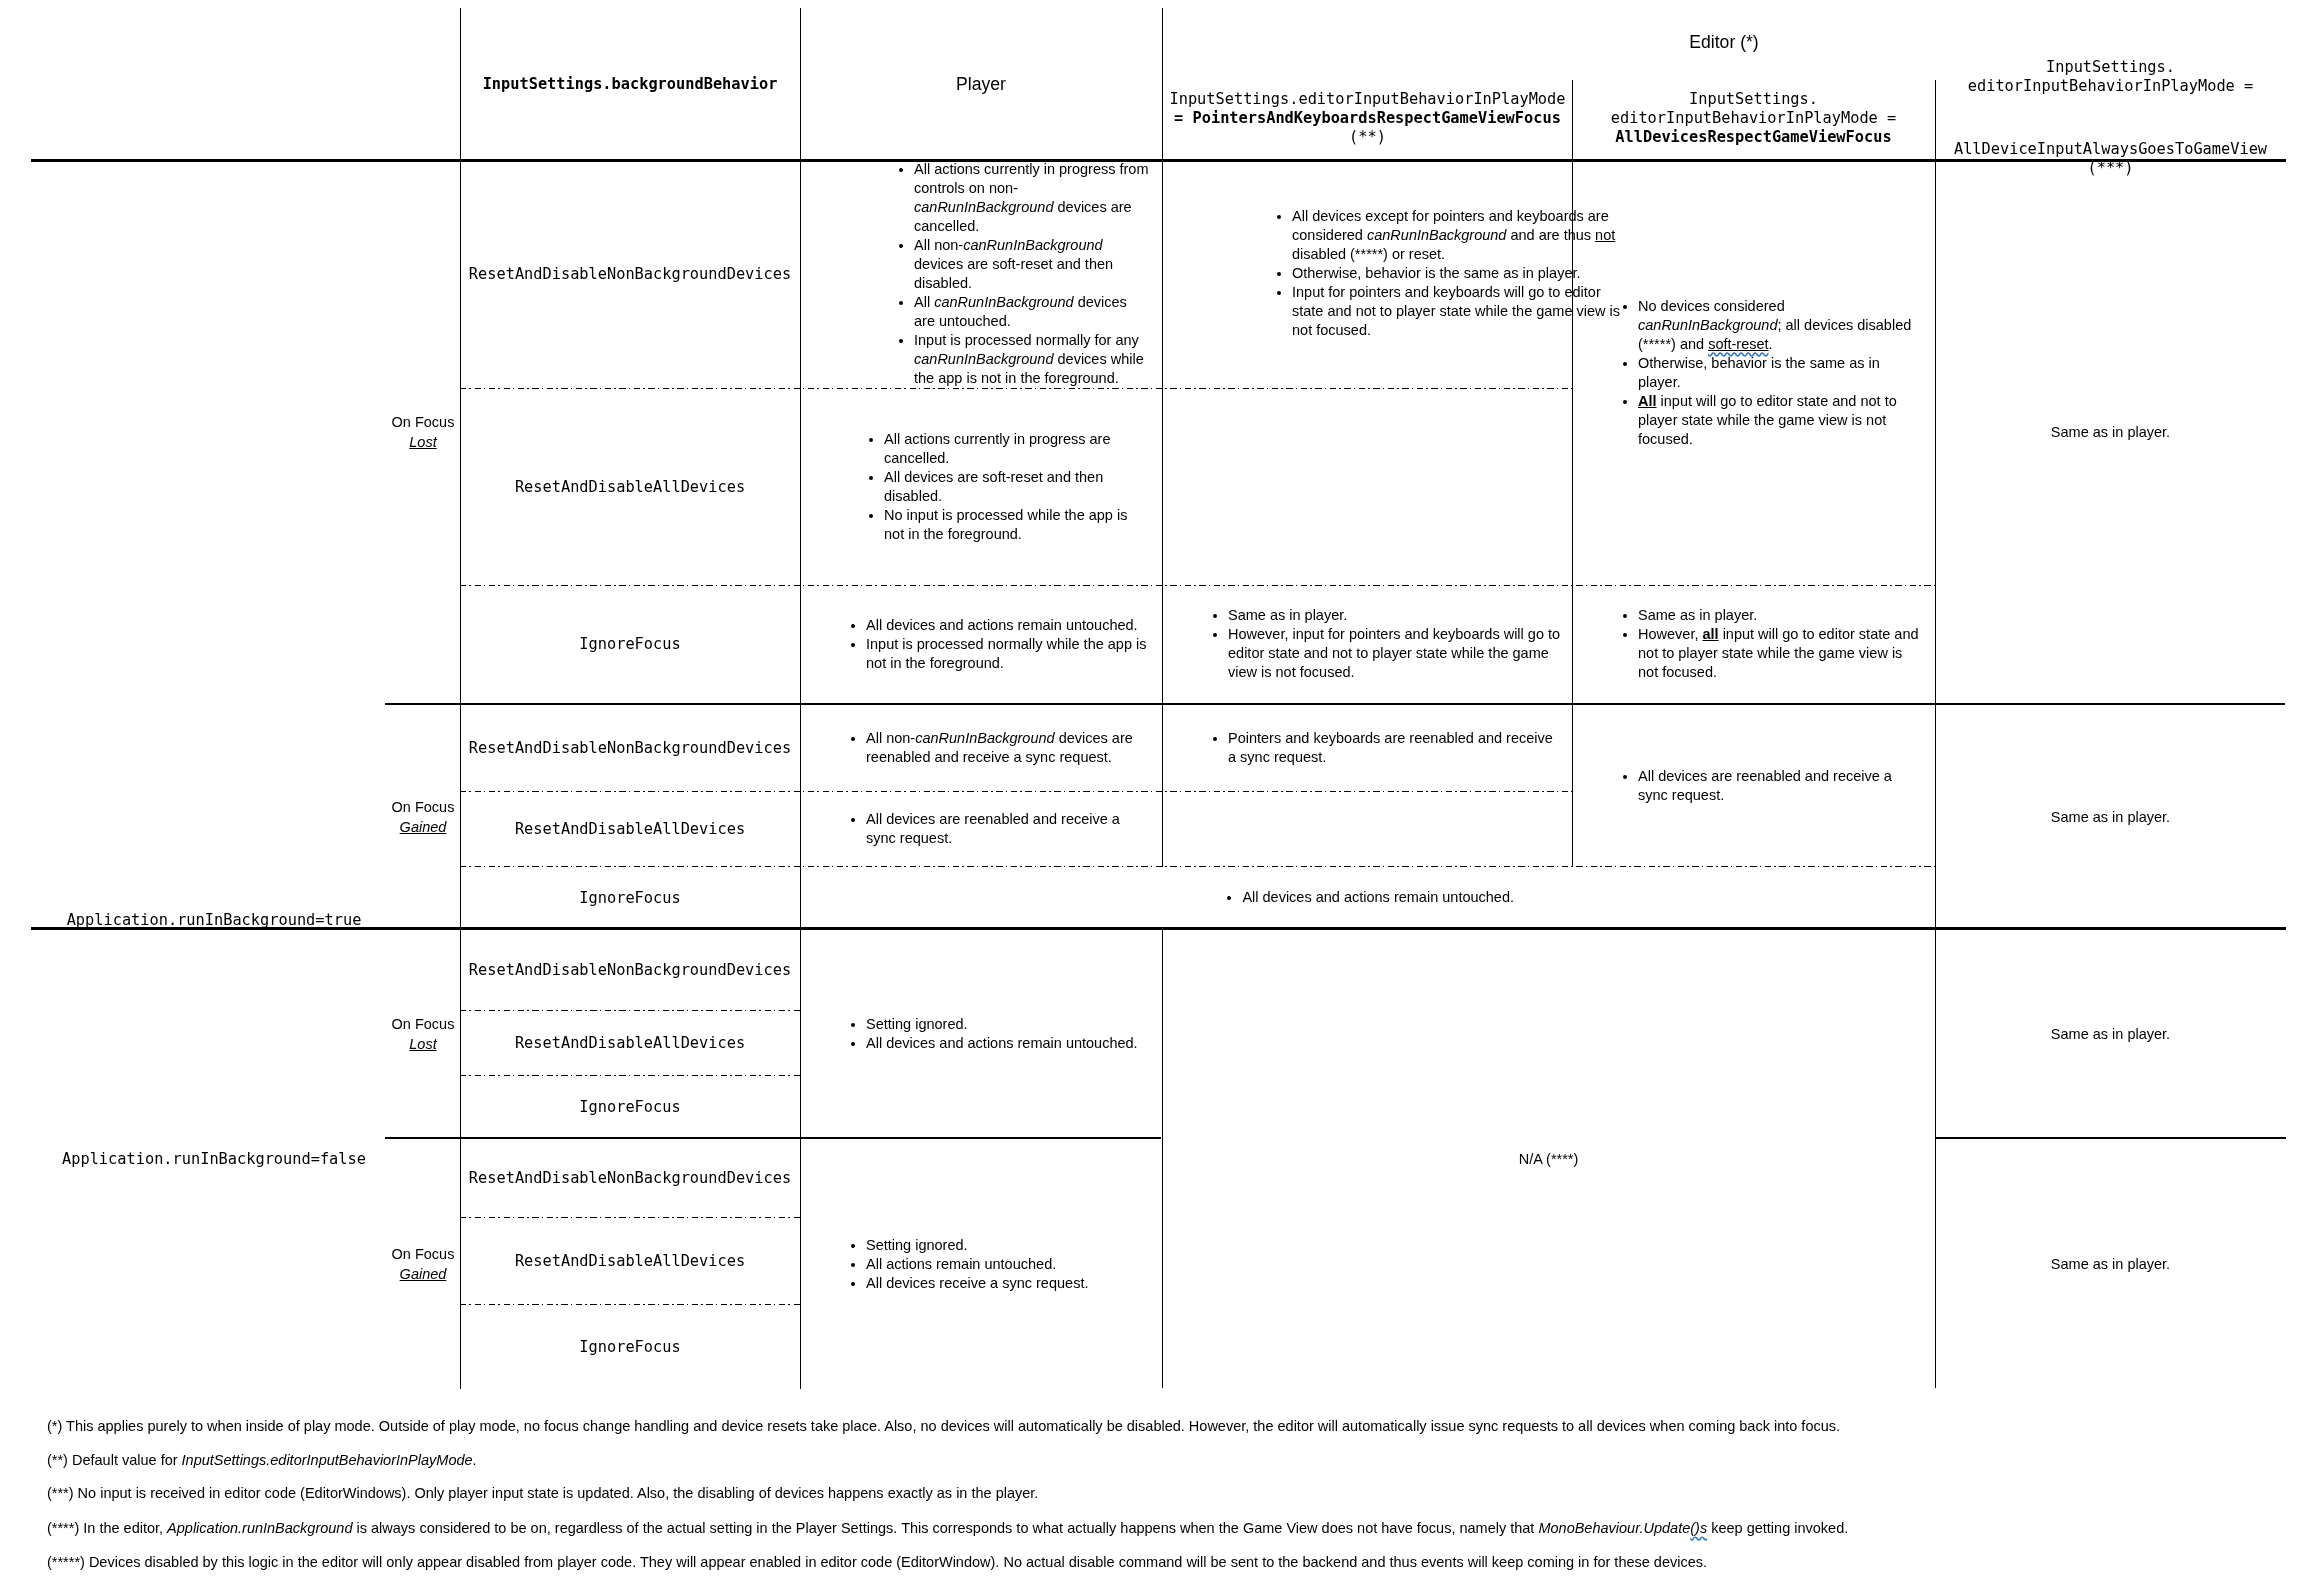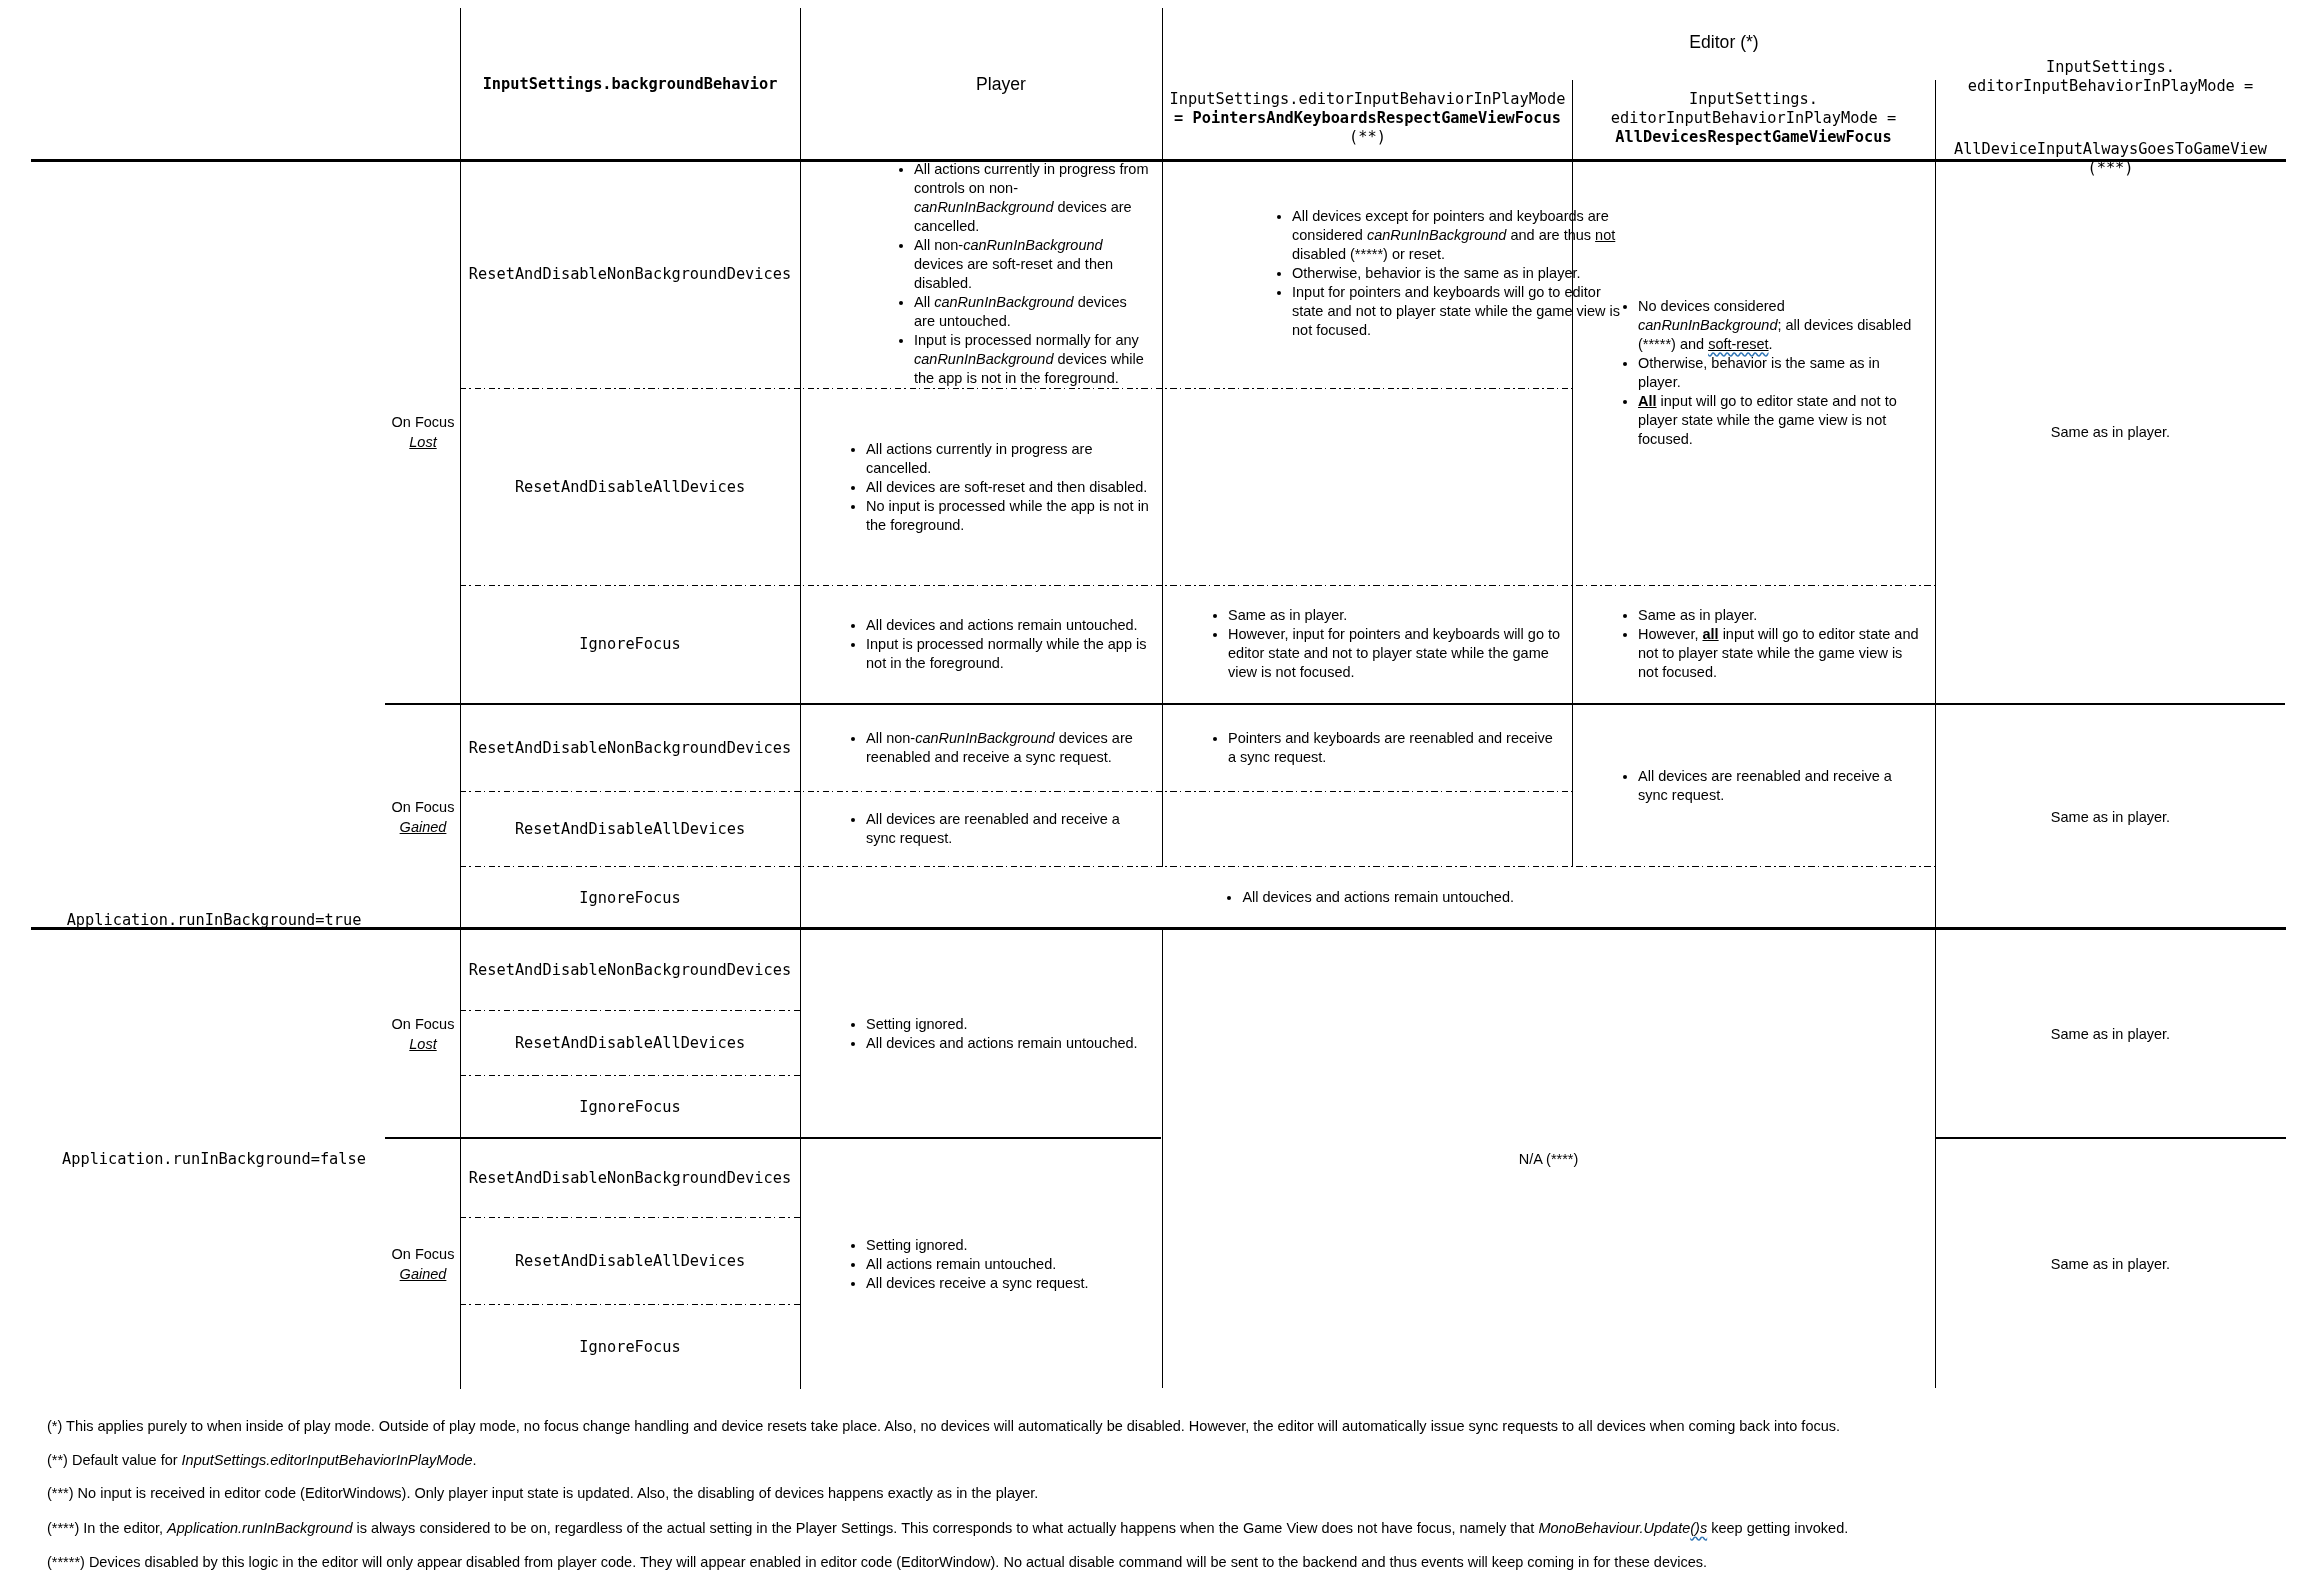--- a/index.html
+++ b/index.html
@@ -32,21 +32,21 @@
   .fnote{position:absolute;left:47px;font-size:14.5px;white-space:nowrap;}
 </style>
 </head>
 <body>
 
 <div class="page">
 
   <div class="cell hcenter mono hdr-mono" style="left:460px;top:7.6px;width:340px;height:153px;font-weight:bold;">
     <span>InputSettings.backgroundBehavior</span>
   </div>
-  <div class="cell hcenter hdr-sans" style="left:800px;top:7.6px;width:362px;height:153px;margin-left:20px;">
+  <div class="cell hcenter hdr-sans" style="left:800px;top:7.6px;width:362px;height:153px;">
     <span>Player</span>
   </div>
   <div class="cell hcenter hdr-sans" style="left:1162px;top:7.6px;width:1124px;height:69px;">
     <span>Editor (*)</span>
   </div>
 
   <div class="cell hcenter mono hdr-mono" style="left:1162px;top:76px;width:411px;height:84px;">
     <div>
       <div>InputSettings.editorInputBehaviorInPlayMode</div>
       <div style="font-weight:bold;">= PointersAndKeyboardsRespectGameViewFocus</div>
@@ -153,21 +153,21 @@
         <li>Input for pointers and keyboards will go to editor state and not to player state while the game view is not focused.</li>
       </ul>
   </div>
   <div class="cell bullets" style="left:1572px;top:160px;width:363px;height:425px;">
     <ul class="blist">
         <li>No devices considered <i>canRunInBackground</i>; all devices disabled (*****) and <span class="u"><span class="w">soft-reset</span></span>.</li>
         <li>Otherwise, behavior is the same as in player.</li>
         <li><span class="bu">All</span> input will go to editor state and not to player state while the game view is not focused.</li>
       </ul>
   </div>
-  <div class="cell bullets" style="left:800px;top:388px;width:362px;height:198px;">
+  <div class="cell bullets" style="left:800px;top:388px;width:362px;height:198px;padding-left:18px;">
     <ul class="blist">
         <li>All actions currently in progress are cancelled.</li>
         <li>All devices are soft-reset and then disabled.</li>
         <li>No input is processed while the app is not in the foreground.</li>
       </ul>
   </div>
   <div class="cell bullets" style="left:800px;top:585px;width:362px;height:118px;">
     <ul class="blist">
         <li>All devices and actions remain untouched.</li>
         <li>Input is processed normally while the app is not in the foreground.</li>

